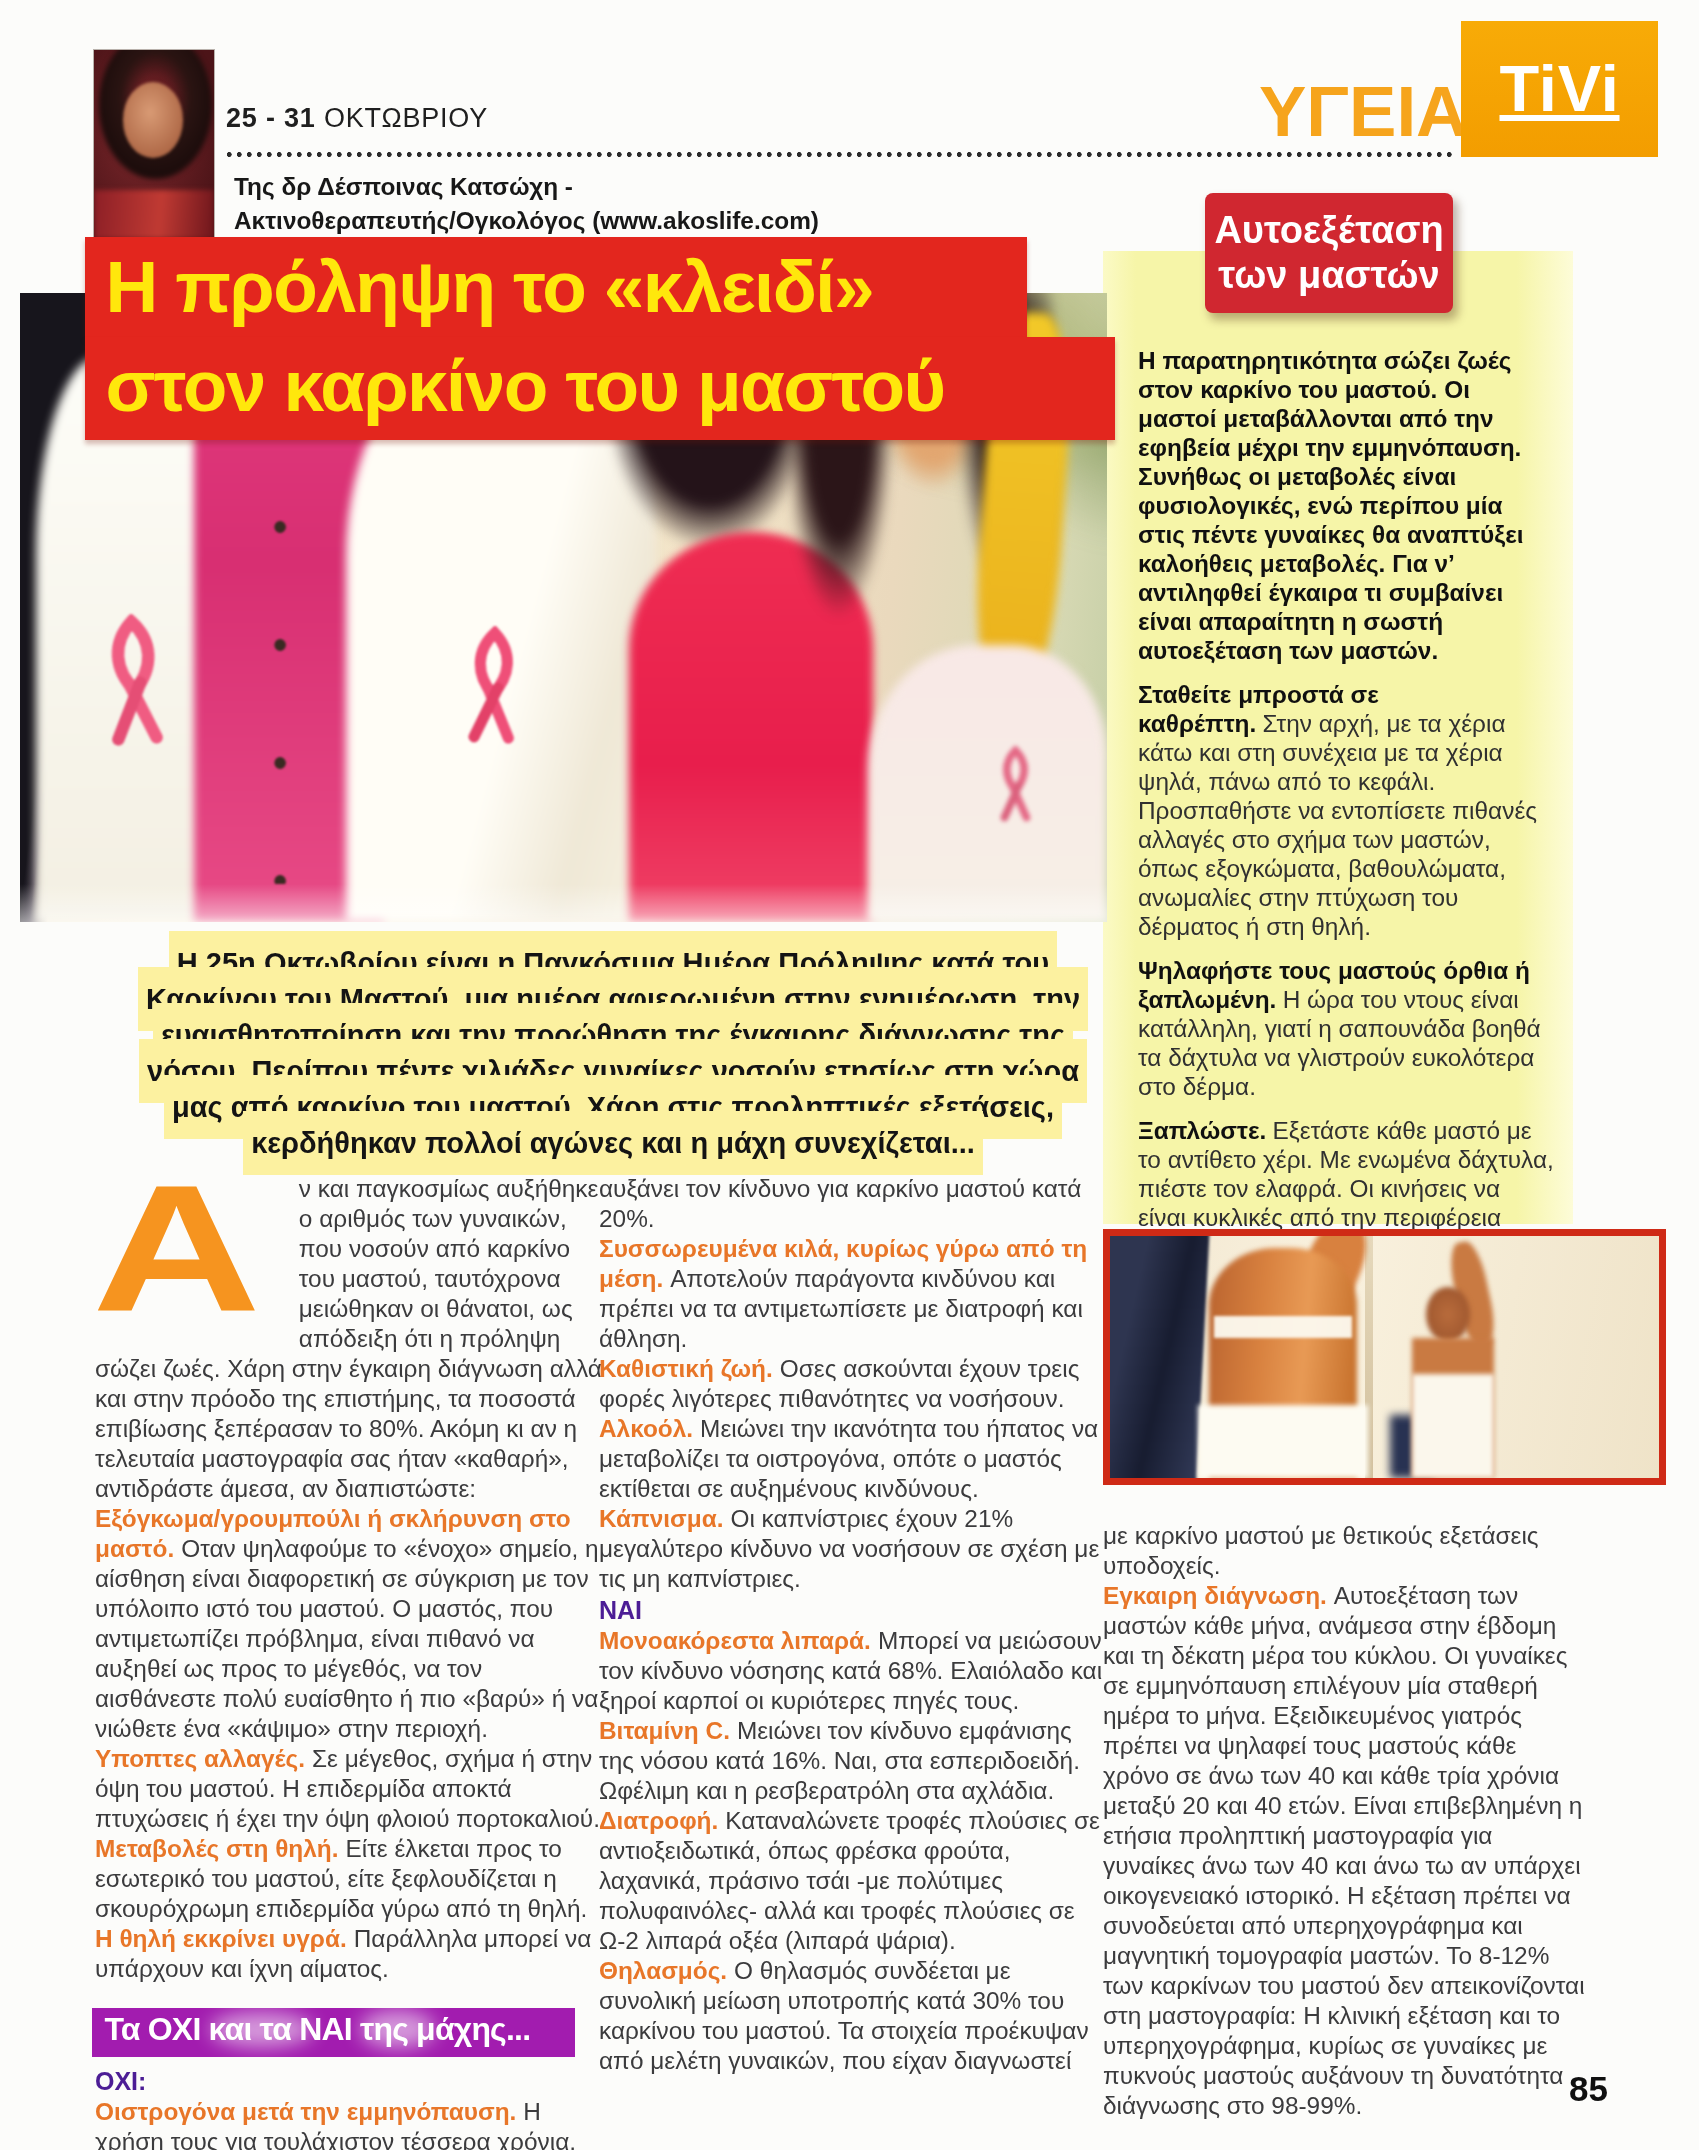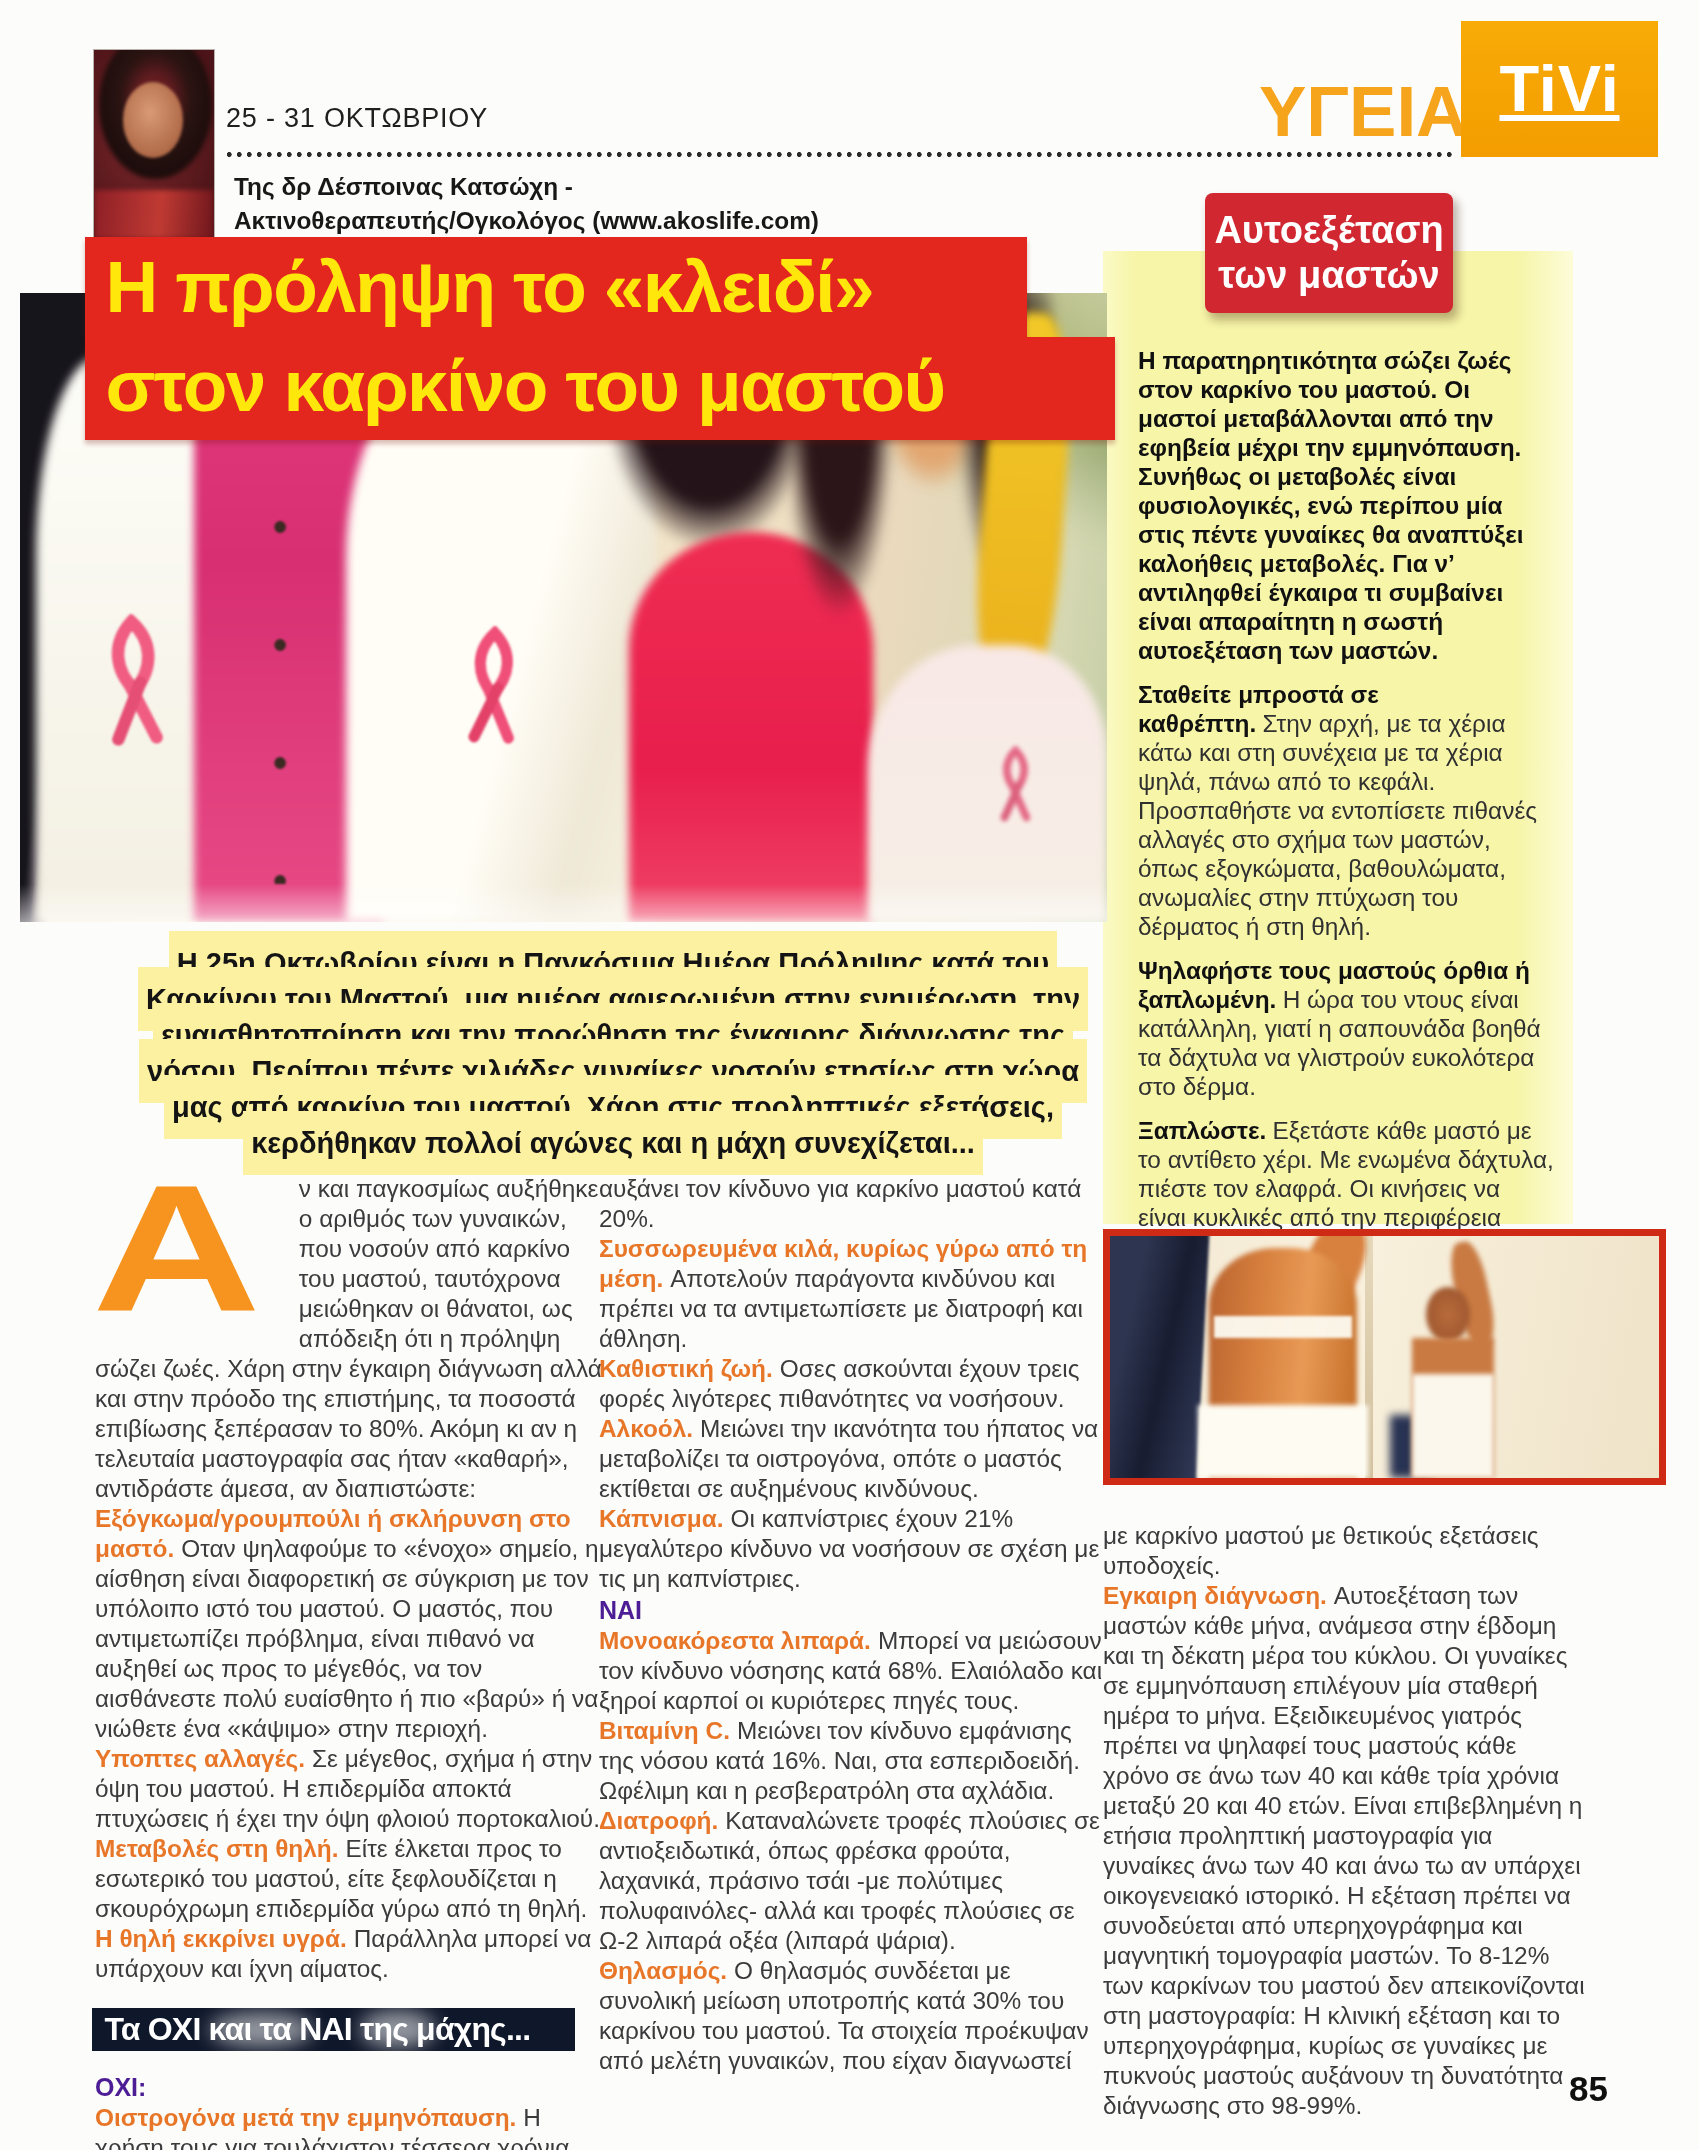--- a/index.html
+++ b/index.html
@@ -11,21 +11,21 @@
   .author-photo{left:93px;top:49px;width:120px;height:189px;overflow:hidden;border:0.8px solid #b9b2ac;background:#5e1a1f;}
   .ap-bg{position:absolute;inset:0;background:radial-gradient(80% 70% at 40% 45%,#7c272b,#4c1418 85%);}
   .ap-hair{position:absolute;left:4%;top:-10%;width:94%;height:78%;border-radius:50%;
            background:radial-gradient(50% 50% at 50% 45%,rgba(42,20,18,0) 30%,#2a1412 62%,#1d0d0c 100%);filter:blur(2.4px);}
   .ap-face{position:absolute;left:24%;top:17%;width:50%;height:40%;border-radius:50%;
            background:radial-gradient(60% 60% at 45% 40%,#d89a74,#b06a48 95%);filter:blur(1.6px);}
   .ap-blouse{position:absolute;left:0;bottom:0;width:100%;height:26%;
            background:linear-gradient(95deg,#8c1f26,#c03a33 55%,#6e161c);filter:blur(2.4px);}
 
   .date-line{left:226px;top:103px;font-size:27px;color:#1f1f1f;letter-spacing:0.8px;}
-  .date-line b{font-weight:400;}
+  .date-line b{font-weight:700;}
   .dots{left:226px;top:151px;width:1230px;height:7px;
         background-image:radial-gradient(circle 2.7px at 3.2px 3.5px,#2b2b2b 2.2px,rgba(0,0,0,0) 2.7px);
         background-size:10px 7px;background-repeat:repeat-x;}
   .credit{left:234px;top:170px;font-size:24.4px;font-weight:700;line-height:34px;color:#181818;}
   .ygeia{left:1259px;top:71px;font-size:71px;font-weight:700;color:#f6a41c;letter-spacing:0px;}
   .tivi{left:1461px;top:20.5px;width:197px;height:136px;background:linear-gradient(180deg,#f8ab07,#f39d00);
         display:flex;align-items:center;justify-content:center;}
   .tivi span{font-size:65px;font-weight:700;color:#fff;letter-spacing:0.8px;text-decoration:underline;}
 
   
@@ -84,21 +84,21 @@
   
   .col{position:absolute;top:1174px;}
   .col1{left:95px;width:513px;}
   .col2{left:599px;width:511px;}
   .col3{left:1103px;top:1521px;width:486px;}
   .body-p{font-size:24.4px;line-height:30px;color:#3b3b3d;margin:0;}
   .lead{color:#e87628;font-weight:700;margin-right:7px;}
   .inline-label{font-weight:700;color:#4c1d95;font-size:25px;line-height:32px;margin:0;}
   .dropcap{float:left;width:199px;height:147px;color:#f6941f;font-size:180px;line-height:144px;font-weight:700;
            transform:scaleX(1.3);transform-origin:left top;margin:3.2px 8px 0 -3.2px;}
-  .noyes-banner{position:relative;margin:24px 0 20px -3.2px;width:483px;height:43px;background:#0f172a;overflow:hidden;}
+  .noyes-banner{position:relative;margin:24px 0 8px -3.2px;width:483px;height:49px;background:#a21caf;overflow:hidden;}
   .noyes-banner span{position:relative;z-index:1;display:block;padding-left:12.6px;color:#fff;font-weight:700;
            font-size:32px;line-height:43px;letter-spacing:-0.8px;white-space:nowrap;}
   .blotch{position:absolute;background:rgba(255,255,255,.55);filter:blur(9.5px);border-radius:50%;}
   .b1{left:118px;top:4px;width:103px;height:35px;}
   .b2{left:268px;top:2.4px;width:75px;height:38px;}
 
   
   .sb-panel{left:1103px;top:251px;width:470px;height:973px;
      background:linear-gradient(90deg,#fbfac6,#f6f5a8 7%,#f6f5a8 88%,#fdfcd8);}
   .sb-header{left:1205px;top:193px;width:248px;height:120px;background:#d02730;border-radius:8px;

